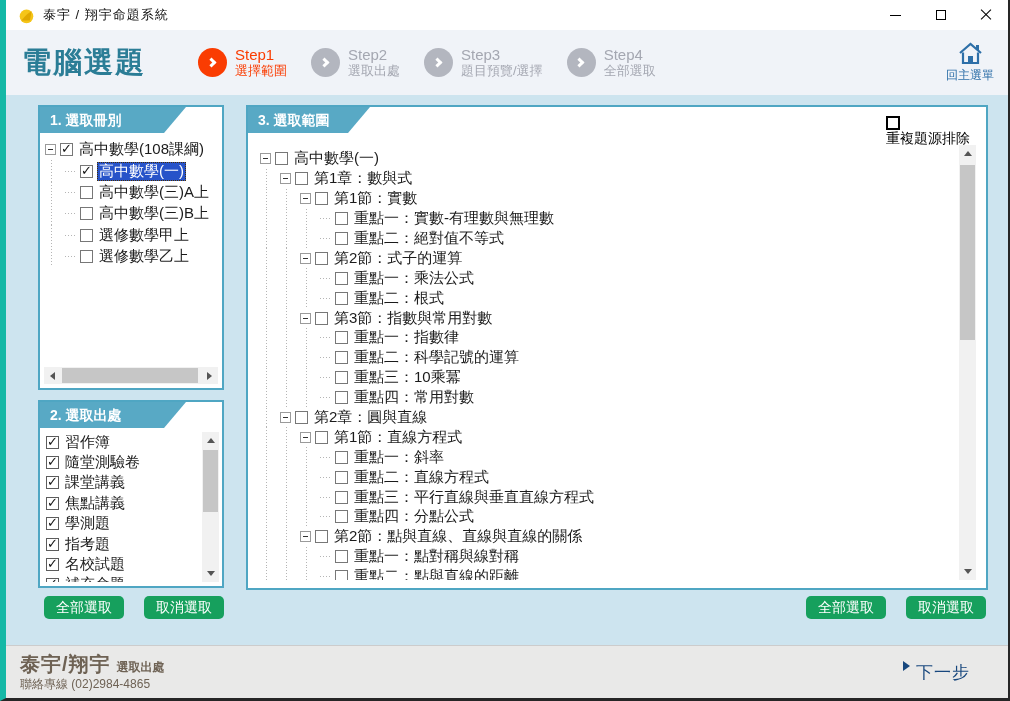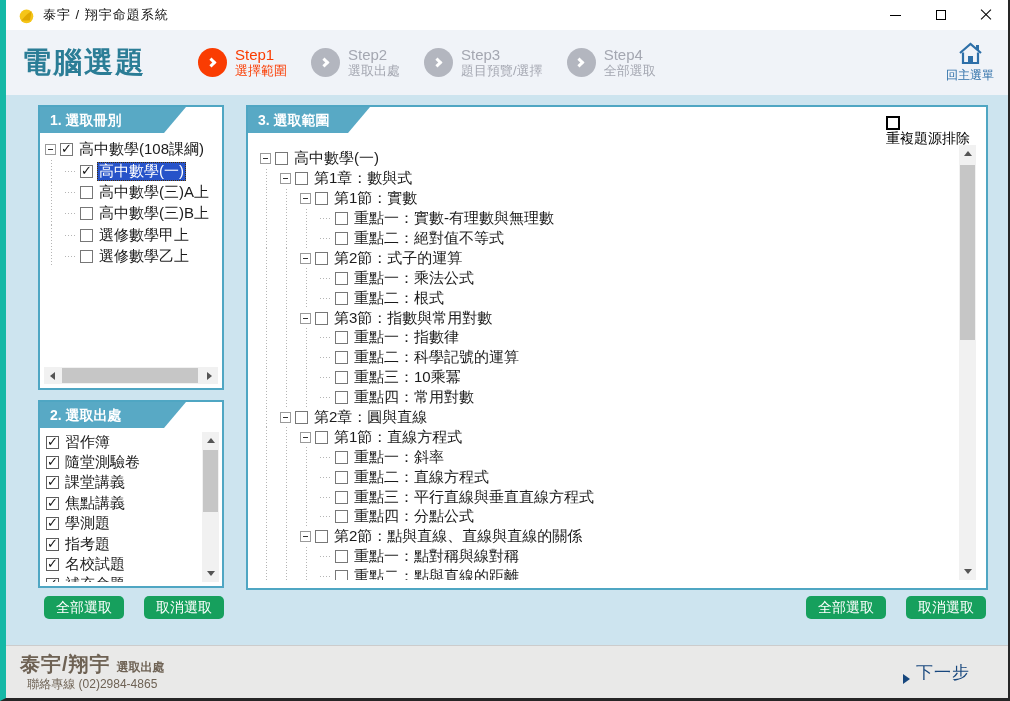--- a/index.html
+++ b/index.html
@@ -86,26 +86,26 @@
   .thumb-h { position:absolute; top:1px; height:15px; background:#c6c6c6; }
   
   .btn-row { position:absolute; top:501px; display:flex; justify-content:flex-end; gap:20px; }
   #left-buttons { left:32px; width:186px; }
   #right-buttons { left:240px; width:740px; }
   .green-btn { height:23px; padding:0 12px; background:#16a05d; color:#fff; font-size:14px;
     border:none; border-radius:5px; line-height:23px; cursor:pointer; font-family:inherit; }
   
   .footer { position:absolute; left:0; bottom:0; width:100%; height:53px; background:#e9e9e8;
     border-top:1px solid #cccccc; display:flex; align-items:center; }
-  .brand-block { margin-left:14px; display:flex; flex-direction:column; line-height:1.2;text-align:center; }
+  .brand-block { margin-left:14px; display:flex; flex-direction:column; line-height:1.2; }
   .brand-line { display:flex; align-items:baseline; }
   .brand { font-size:20px; font-weight:bold; color:#6e6254; letter-spacing:1px; }
   .brand-suffix { font-size:12px; font-weight:bold; color:#6e6254; margin-left:6px; }
   .contact { font-size:12px; color:#6e6254; margin-top:1px; }
-  .next { margin-left:auto; margin-right:38px; display:flex; align-items:flex-end; cursor:pointer; }
+  .next { margin-left:auto; margin-right:38px; display:flex; align-items:flex-start; cursor:pointer; }
   .next-tri { width:0; height:0; border-top:5px solid transparent; border-bottom:5px solid transparent; border-left:7px solid #17477d; margin-right:6px; }
   .next-label { font-size:17px; color:#17477d; letter-spacing:1px; }
 </style>
 </head>
 <body>
 
 <div class="window">
 
   <div class="titlebar">
     <svg class="app-icon" viewBox="0 0 20 20">

